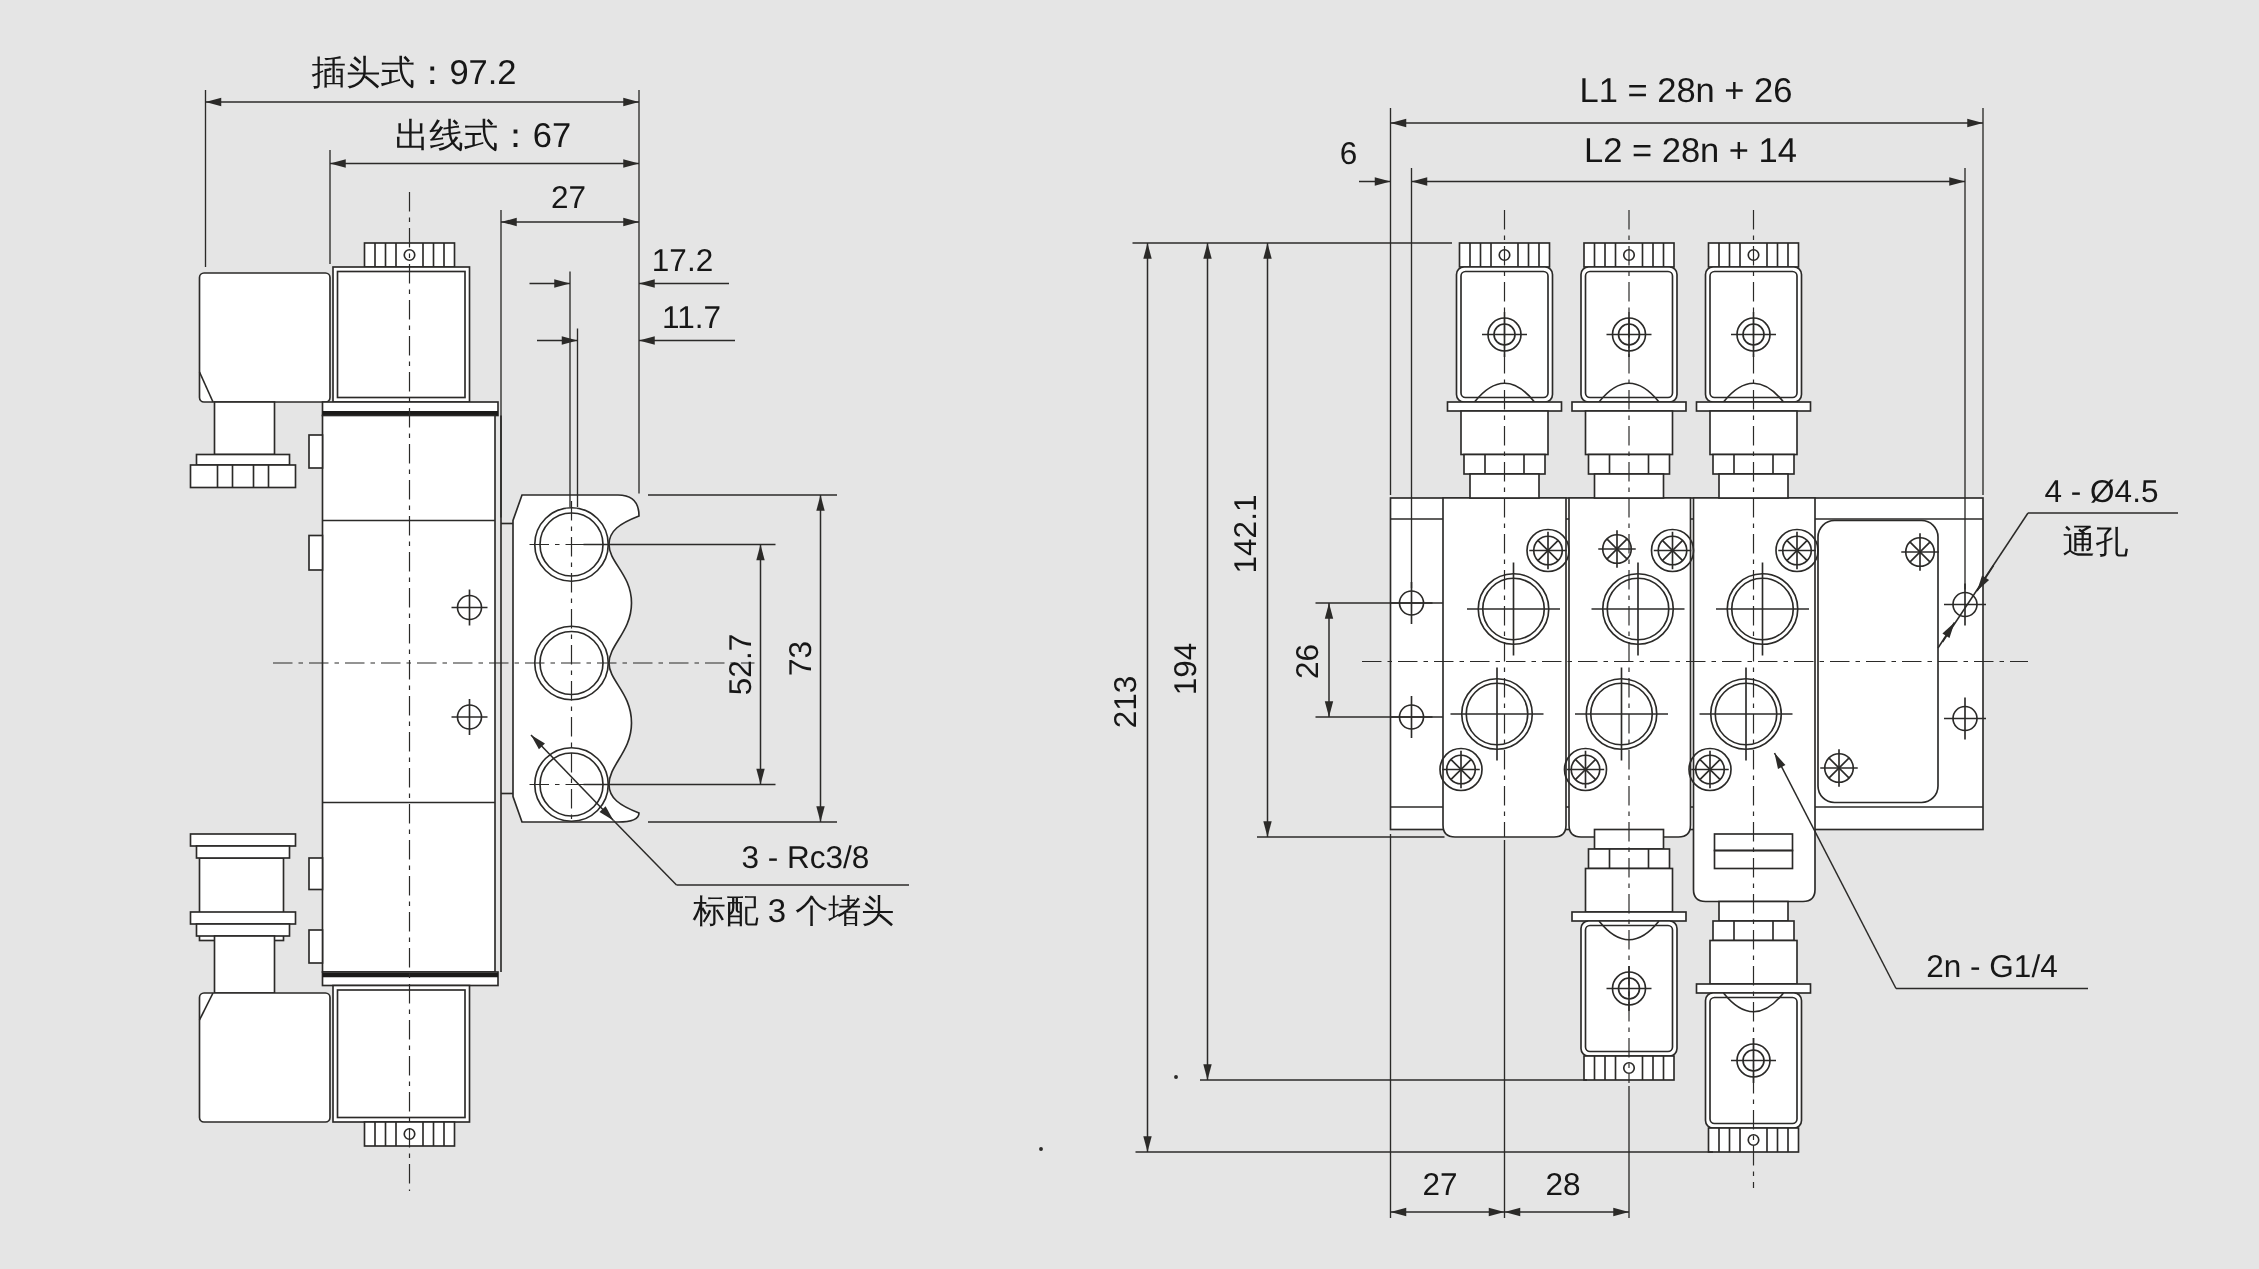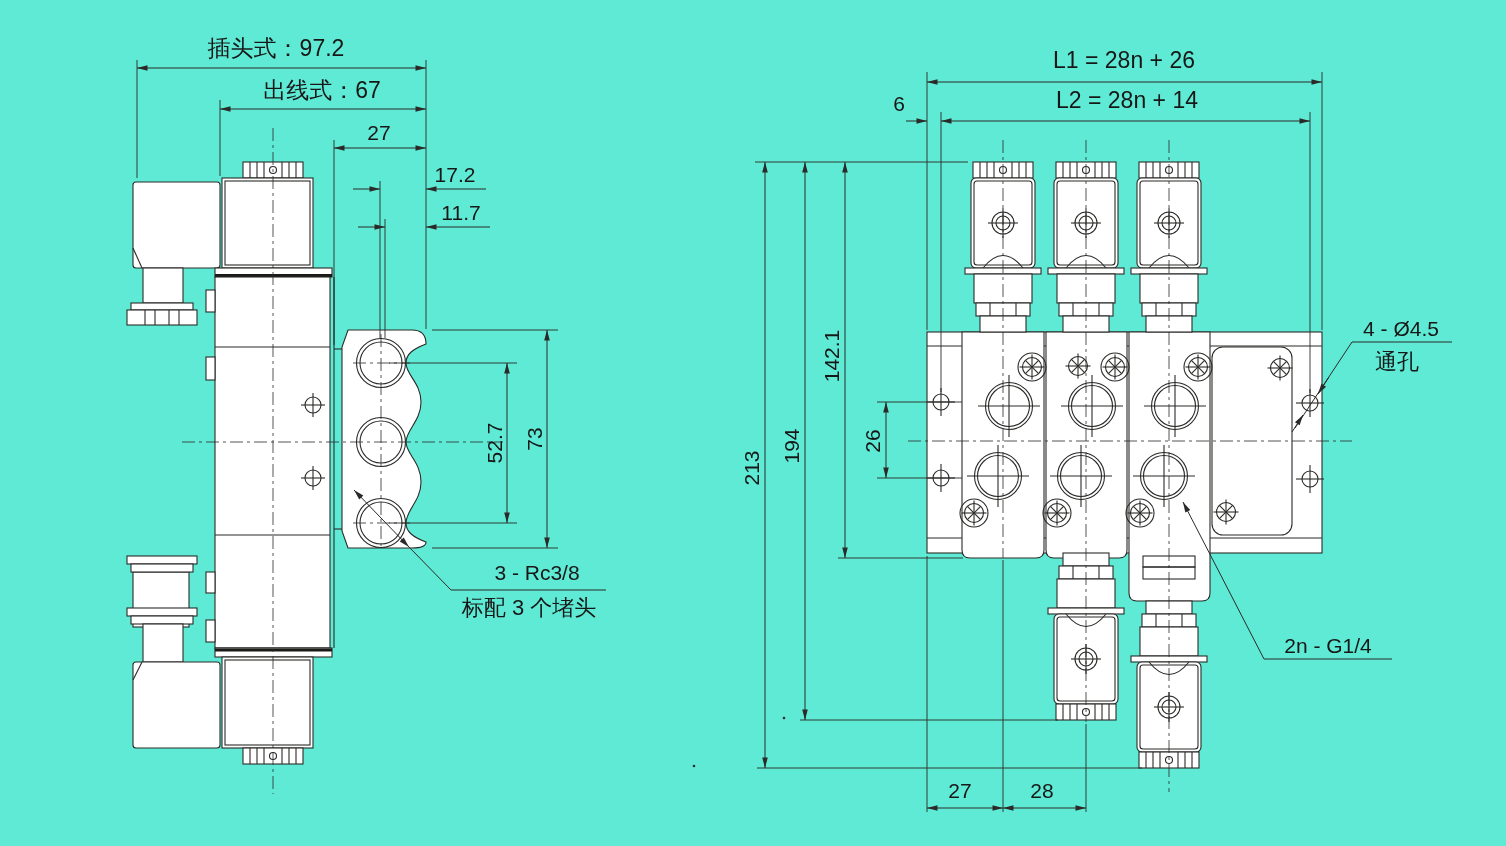--- a/index.html
+++ b/index.html
@@ -1,16 +1,16 @@
 <!DOCTYPE html>
 <html><head>
 <meta charset="utf-8">
 <style>
   html,body { margin:0; padding:0; background:#ffffff; }
-  .page { width:1506px; height:846px; background:#5eead4; position:relative; overflow:hidden; }
+  .page { width:1506px; height:846px; background:#e5e5e5; position:relative; overflow:hidden; }
   svg text {
     font-family:"Liberation Sans","DejaVu Sans",sans-serif;
     font-size:21px; fill:#171717; text-anchor:middle;
     dominant-baseline:central;
   }
   svg .cn  { font-size:22px; }
   svg .big { font-size:23px; }
   .ln  { fill:none; stroke:#2b2a28; stroke-width:1.1; }
   .w   { fill:#ffffff; stroke:#2b2a28; stroke-width:1.1; }
   .thick { fill:none; stroke:#1b1a19; stroke-width:3; }

